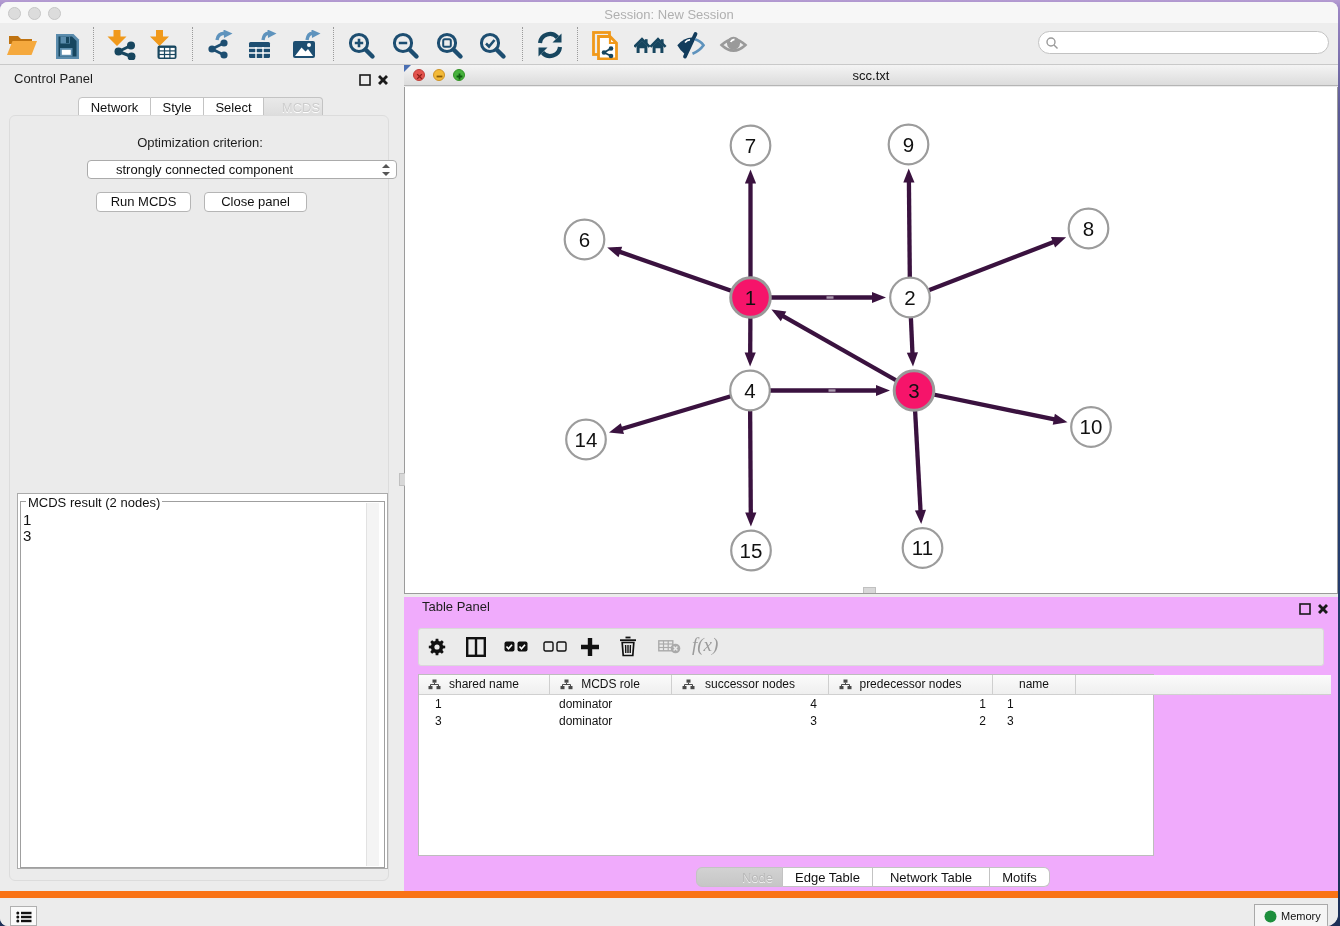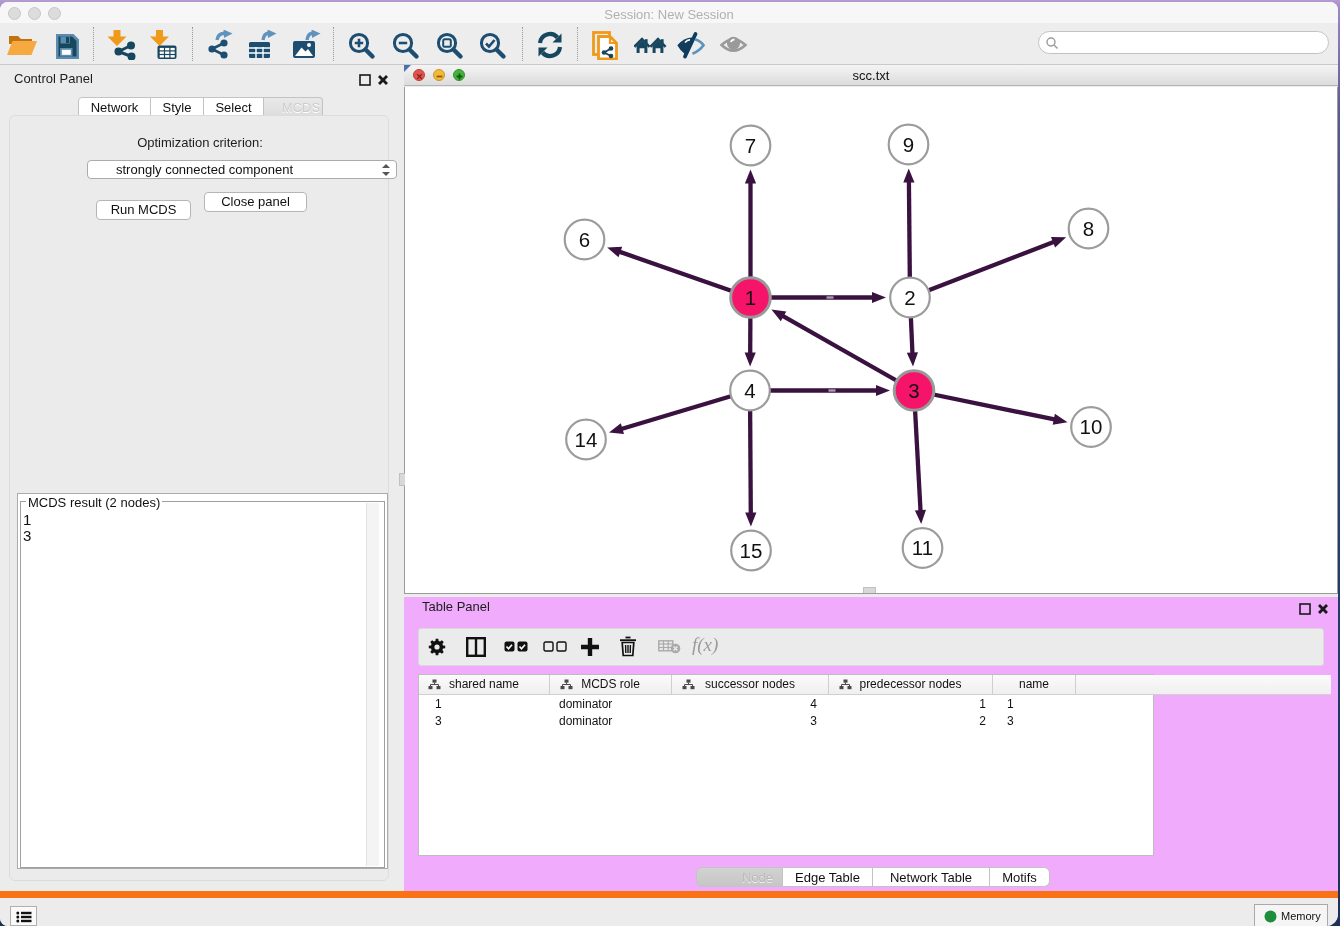--- a/index.html
+++ b/index.html
@@ -216,21 +216,21 @@
       <div class="tab" style="left:126px;width:60px;border-left:none;">Select</div>
       <div class="tab tabsel" style="left:186px;width:59px;border-left:none;border-radius:0 4px 0 0;padding-left:16px;">MCDS</div>
     </div>
     <div id="cpcontent">
       <div id="optlabel">Optimization criterion:</div>
       <div id="dropdown">strongly connected component
         <svg width="10" height="12" style="position:absolute;right:5px;top:3px;" viewBox="0 0 10 12">
             <path d="M5 0 L9 4 L1 4 Z M5 12 L1 8 L9 8 Z" fill="#555"></path>
           </svg>
       </div>
-      <div class="btn" style="left:86px;top:84px;width:95px;">Run MCDS</div>
+      <div class="btn" style="left:86px;top:76px;width:95px;">Run MCDS</div>
       <div class="btn" style="left:194px;top:76px;width:103px;">Close panel</div>
       <div id="mcdsbox">
         <div id="mcdstb">
           <div id="mcdslbl">MCDS result (2 nodes)</div>
           <div id="mcdstxt">1<br>3</div>
           <div id="mcdssb"></div>
         </div>
       </div>
     </div>
   </div>

